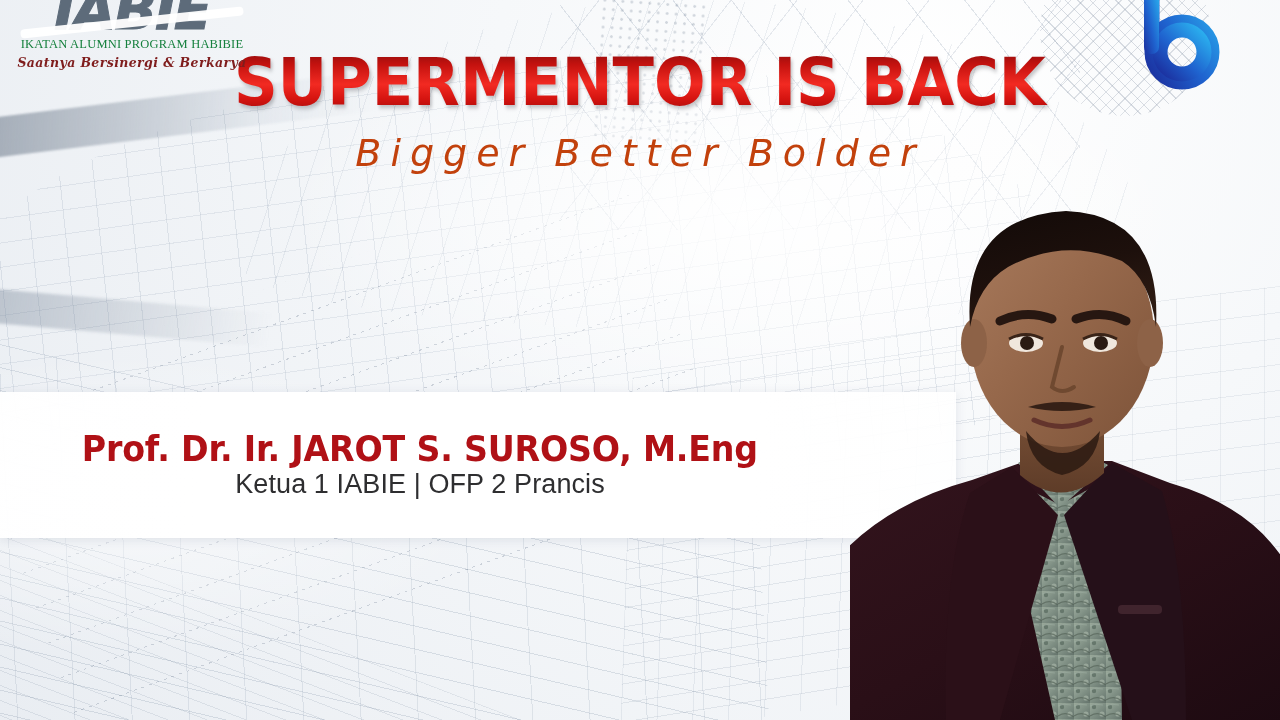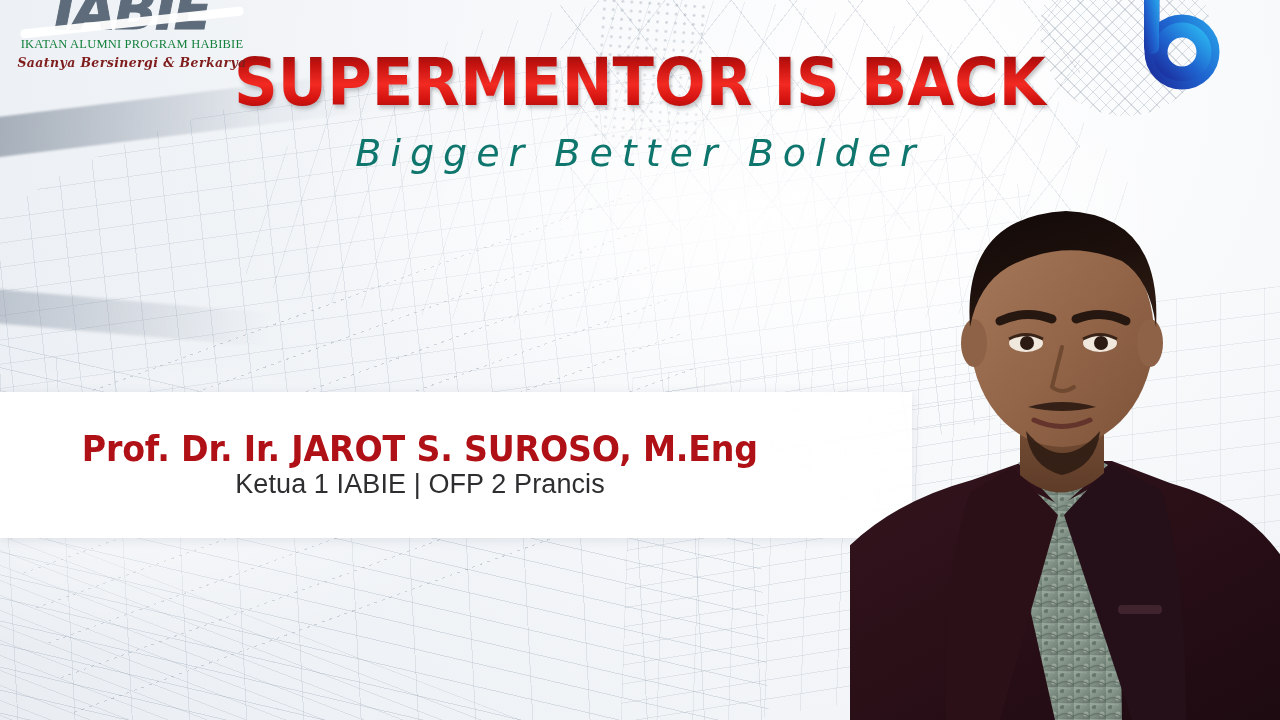--- a/index.html
+++ b/index.html
@@ -365,21 +365,21 @@
     left: 0;
     right: 0;
     top: 131px;
     text-align: center;
     z-index: 20;
     font-family: "DejaVu Sans", sans-serif;
     font-style: italic;
     font-weight: 400;
     font-size: 38px;
     letter-spacing: 9px;
-    color: #0f766e;
+    color: #c2410c;
     white-space: nowrap;
   }
 
   
   .speaker {
     position: absolute;
     right: 0;
     bottom: 0;
     width: 430px;
     height: 545px;
@@ -389,20 +389,21 @@
   
   .name-banner {
     position: absolute;
     left: 0;
     top: 392px;
     width: 912px;
     height: 146px;
     background: linear-gradient(95deg, rgba(255,255,255,0.97) 0%, #ffffff 22%, #ffffff 78%, rgba(255,255,255,0.92) 100%);
     box-shadow: 0 2px 10px rgba(120,135,155,0.18);
     z-index: 22;
+    padding-left: 44px;
   }
   .name-banner-inner {
     position: absolute;
     left: 0;
     top: 0;
     width: 840px;
     height: 146px;
     display: flex;
     flex-direction: column;
     align-items: center;

